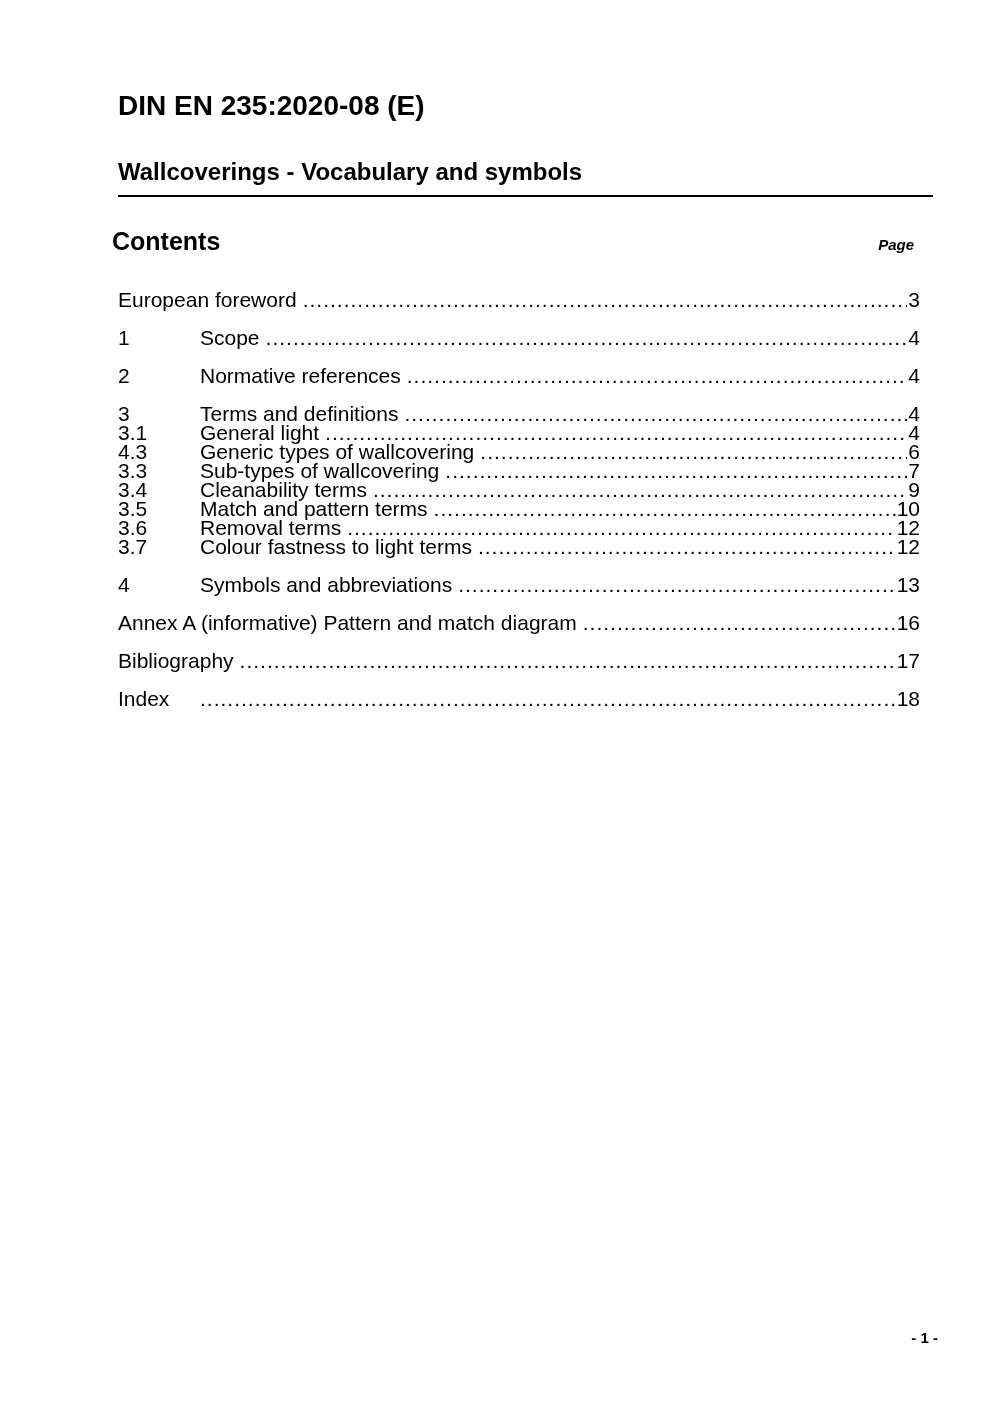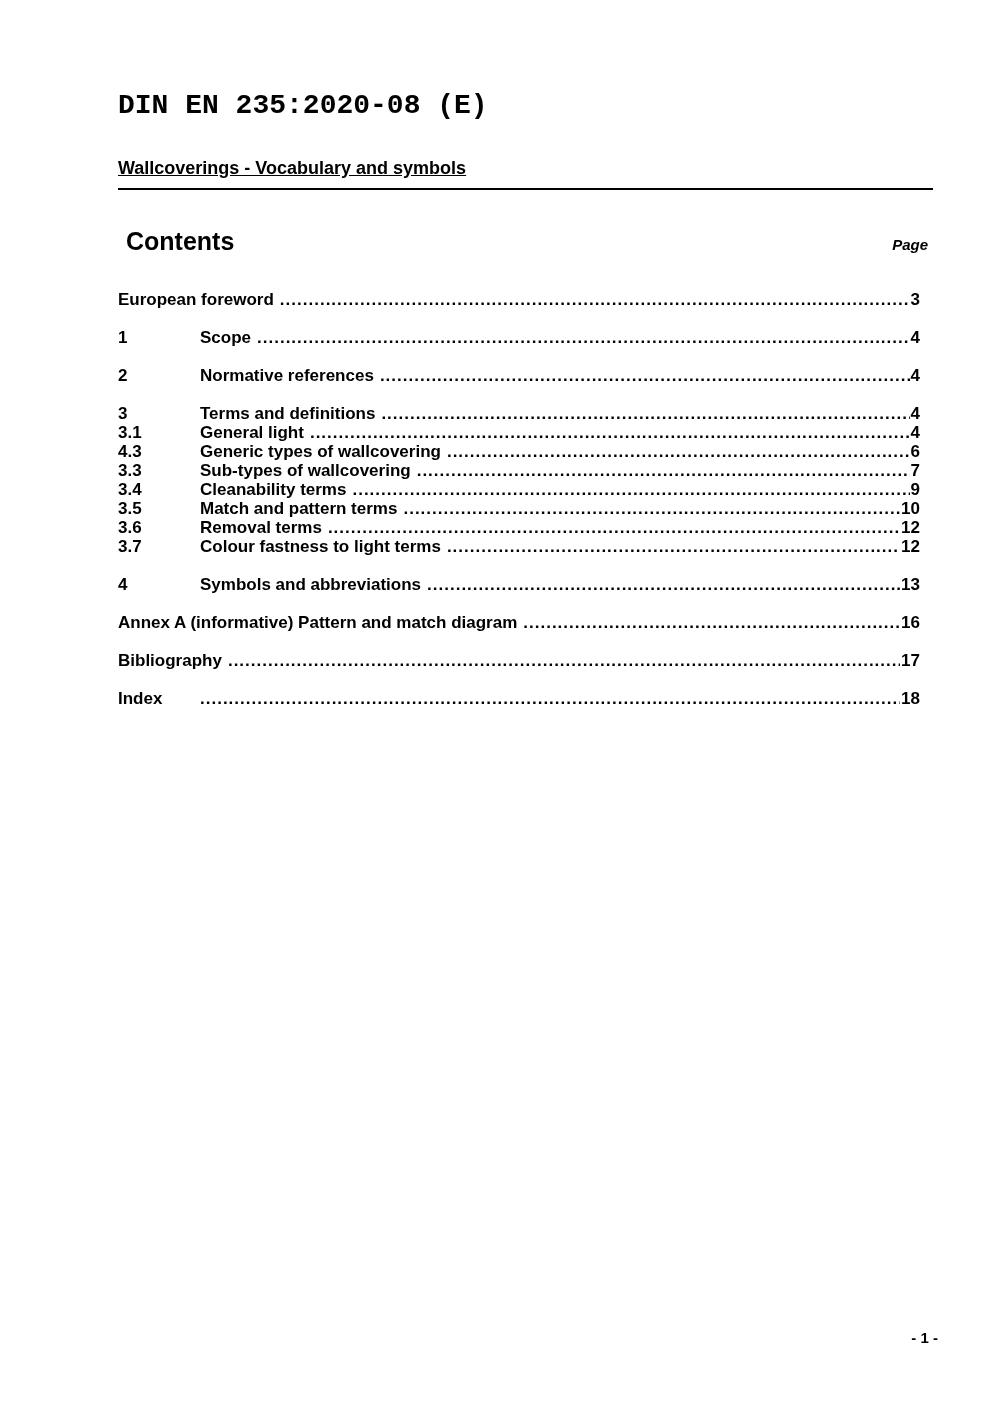--- a/index.html
+++ b/index.html
@@ -11,39 +11,37 @@
     font-family: "Liberation Sans", sans-serif;
     overflow: hidden;
   }
   .doc-title {
     position: absolute;
     left: 118px;
     top: 90px;
     font-size: 28px;
     font-weight: bold;
     white-space: nowrap;
-    font-family: Liberation Mono, monospace;
   }
   .subtitle-wrap {
     position: absolute;
     left: 118px;
     top: 158px;
     width: 815px;
     border-bottom: 2px solid #000;
     padding-bottom: 9px;
   }
   .subtitle {
-    font-size: 18px;
+    font-size: 24px;
     font-weight: bold;
     white-space: nowrap;
-    text-decoration: underline;
   }
   .contents-row {
     position: absolute;
-    left: 126px;
+    left: 112px;
     top: 227px;
     width: 802px;
     display: flex;
     justify-content: space-between;
     align-items: baseline;
     gap: 40px;
   }
   .contents-heading {
     font-size: 25px;
     font-weight: bold;
@@ -51,22 +49,22 @@
   .page-label {
     font-size: 15px;
     font-weight: bold;
     font-style: italic;
   }
   .toc {
     position: absolute;
     left: 118px;
     top: 290px;
     width: 802px;
-    font-size: 17px;
-    font-weight: bold;
+    font-size: 21px;
+    font-weight: normal;
   }
   .toc-row {
     display: flex;
     align-items: baseline;
     line-height: 19px;
     white-space: nowrap;
   }
   .toc-row.gap { margin-top: 19px; }
   .toc-num { flex: 0 0 82px; }
   .toc-label { flex: 0 0 auto; }

